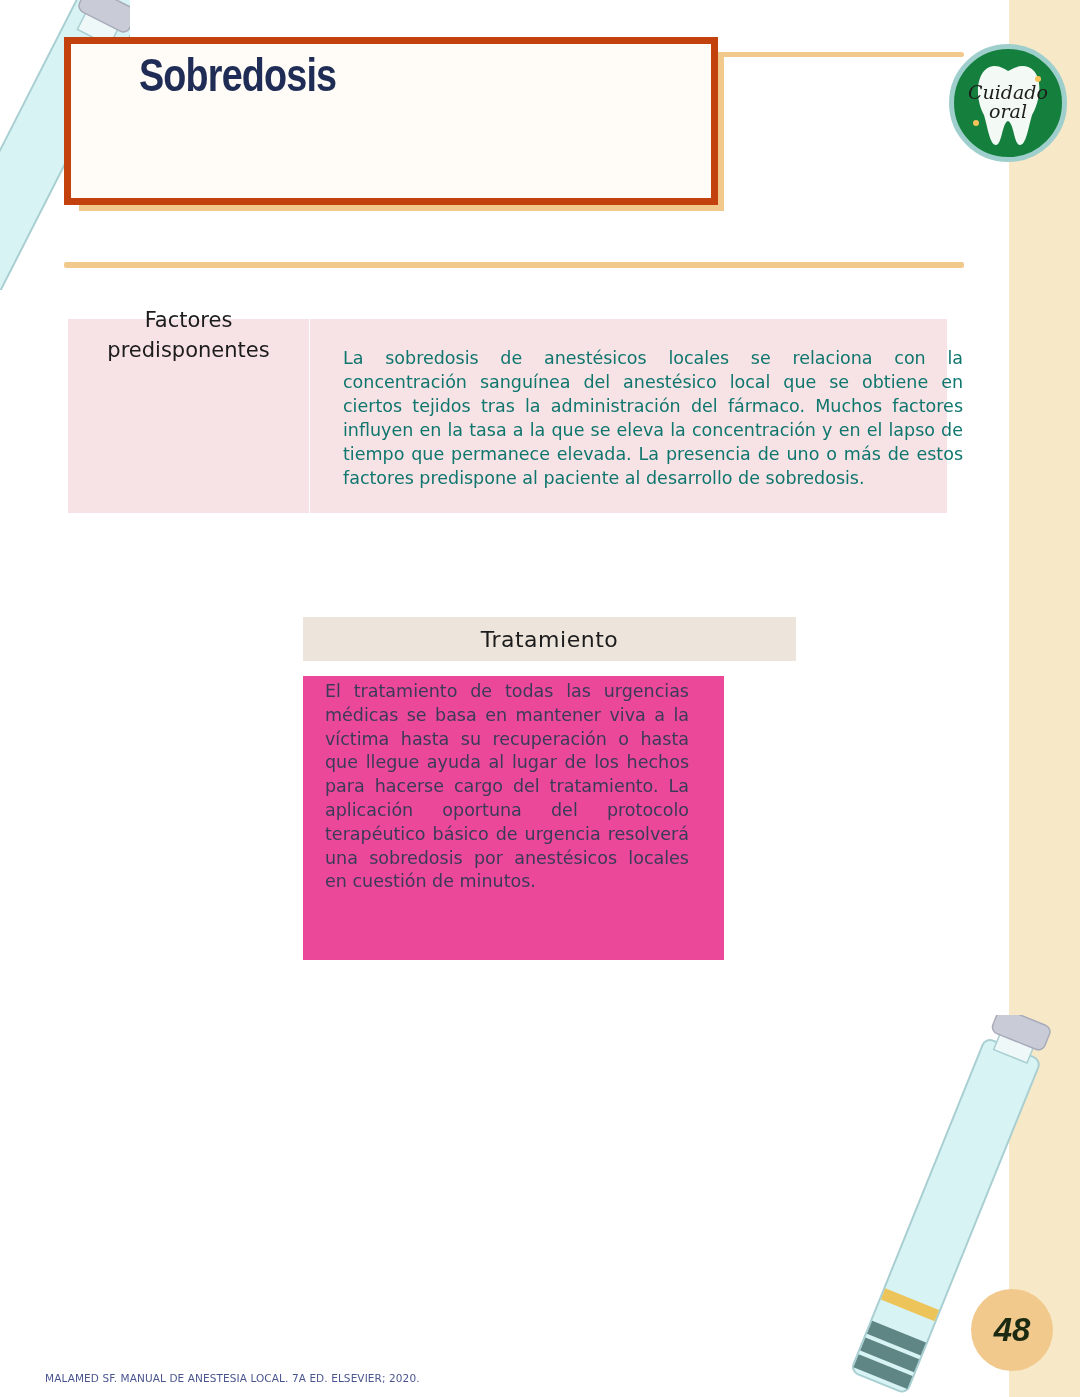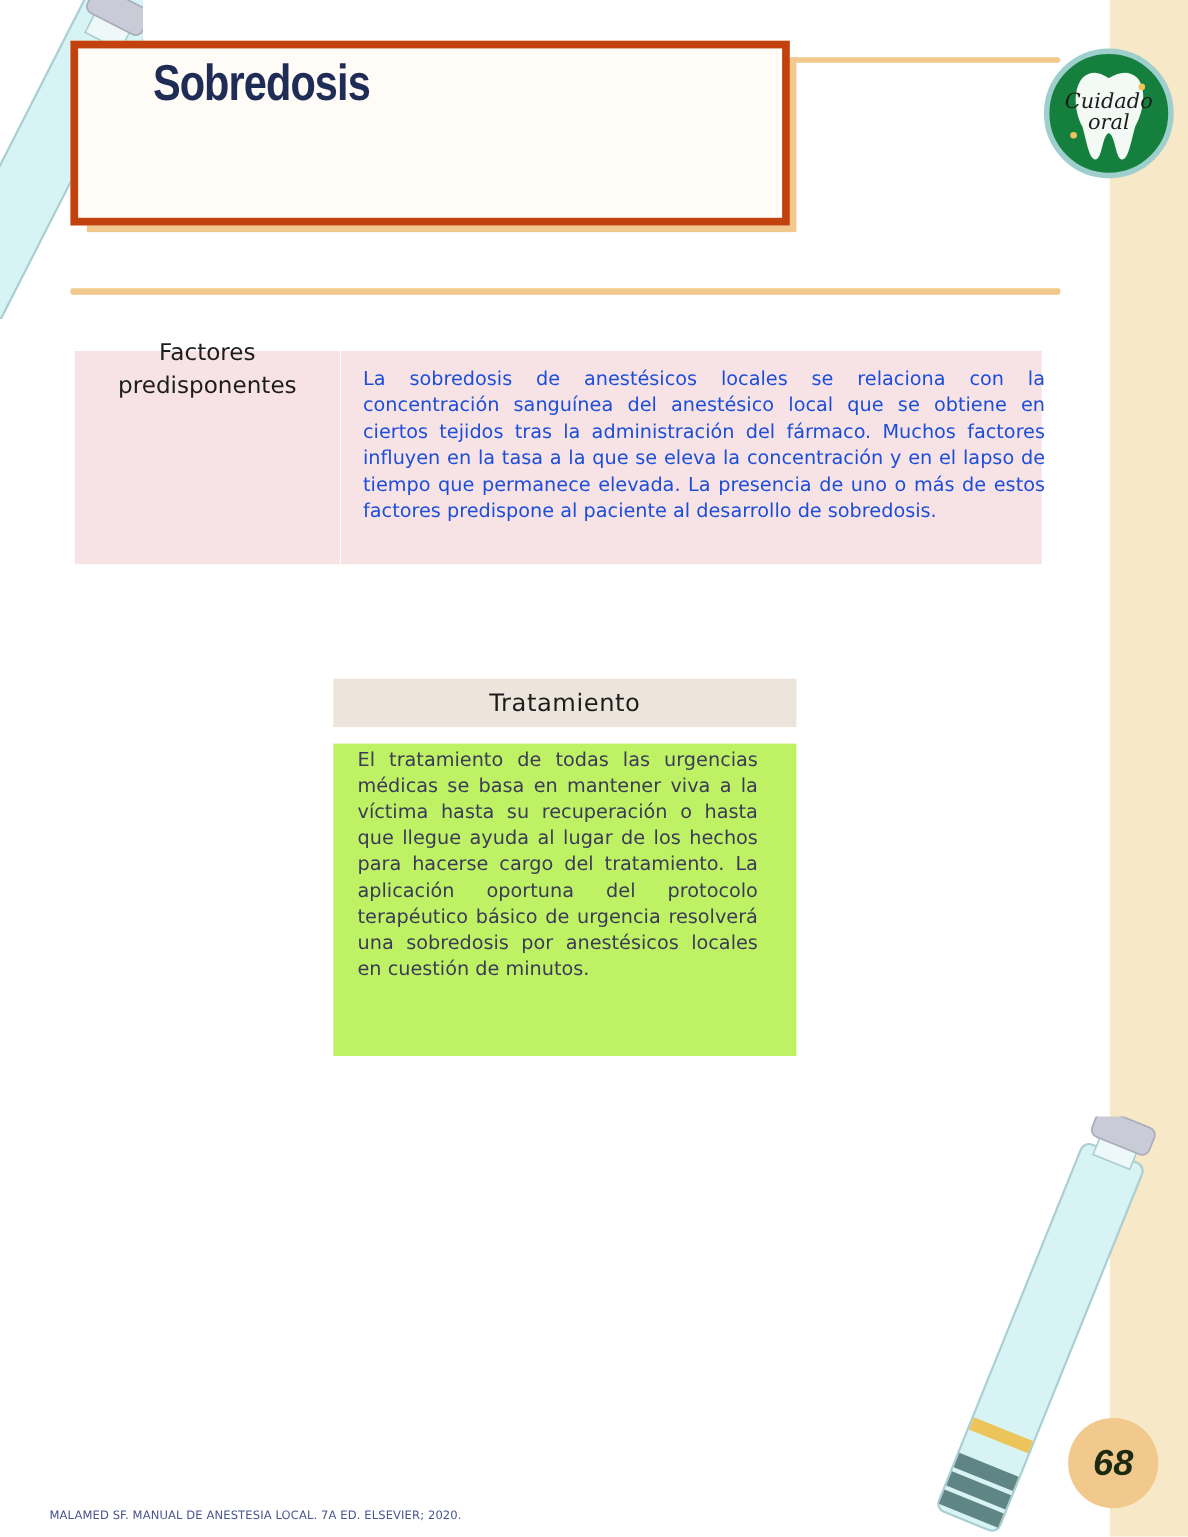--- a/index.html
+++ b/index.html
@@ -43,28 +43,28 @@
   .badge-text {
     position: absolute; left: 0; top: 34px; width: 108px; text-align: center;
     font-family: "DejaVu Serif", serif; font-style: italic; font-size: 19px; line-height: 19px; color: #1c1c1c;
   }
 
   
   .factores-label-box { position: absolute; left: 68px; top: 319px; width: 241px; height: 194px; background: #f7e3e5; display: flex; justify-content: center; }
   .factores-label { font-size: 21px; line-height: 30px; text-align: center; color: #1c1c1c; margin-top: -14px; }
   .factores-text-box { position: absolute; left: 310px; top: 319px; width: 637px; height: 194px; background: #f7e3e5; }
   .factores-text {
-    position: absolute; left: 17px; top: 11px; width: 620px; margin: 3px;
-    font-size: 17.5px; line-height: 24px; text-align: justify; color: #1d4ed8;
+    position: absolute; left: 17px; top: 11px; width: 620px; margin: 16px;
+    font-size: 17.5px; line-height: 24px; text-align: justify; color: #0f766e;
   }
 
   
-  .trat-header { position: absolute; left: 303px; top: 617px; width: 421px; height: 44px; background: #ede4dc; display: flex; align-items: center; justify-content: center; }
+  .trat-header { position: absolute; left: 303px; top: 617px; width: 493px; height: 44px; background: #ede4dc; display: flex; align-items: center; justify-content: center; }
   .trat-title { font-size: 22px; color: #1c1c1c; letter-spacing: 0.5px; }
-  .trat-body { position: absolute; left: 303px; top: 676px; width: 421px; height: 284px; background: #bef264; }
+  .trat-body { position: absolute; left: 303px; top: 676px; width: 421px; height: 284px; background: #ec4899; }
   .trat-text {
     position: absolute; left: 22px; top: 4px; width: 364px; margin: 0;
     font-size: 17.5px; line-height: 23.8px; text-align: justify; color: #3b3b57;
   }
 
   
   .page-num {
     position: absolute; left: 971px; top: 1289px; width: 82px; height: 82px; border-radius: 50%;
     background: #f2c98d; display: flex; align-items: center; justify-content: center;
     font-family: "Liberation Sans", sans-serif; font-weight: bold; font-style: italic; font-size: 33px; color: #1c2a12;
@@ -127,15 +127,15 @@
     <rect x="88" y="20" width="60" height="360" rx="8" fill="#d8f3f4" stroke="#a9cfd2" stroke-width="2"></rect>
     <rect x="100" y="8" width="36" height="20" fill="#eef8f8" stroke="#a9cfd2" stroke-width="1.5"></rect>
     <rect x="90" y="-14" width="56" height="26" rx="7" fill="#c9cbd6" stroke="#a8abba" stroke-width="1.5"></rect>
     <rect x="89" y="290" width="58" height="12" fill="#ecc45a"></rect>
     <rect x="89" y="325" width="58" height="14" fill="#5f8585"></rect>
     <rect x="89" y="343" width="58" height="14" fill="#5f8585"></rect>
     <rect x="89" y="361" width="58" height="14" fill="#5f8585"></rect>
   </g>
 </svg>
 
-<div class="page-num">68</div>
+<div class="page-num">48</div>
 
 <div class="citation">MALAMED SF. MANUAL DE ANESTESIA LOCAL. 7A ED. ELSEVIER; 2020.</div>
 
 </body></html>

